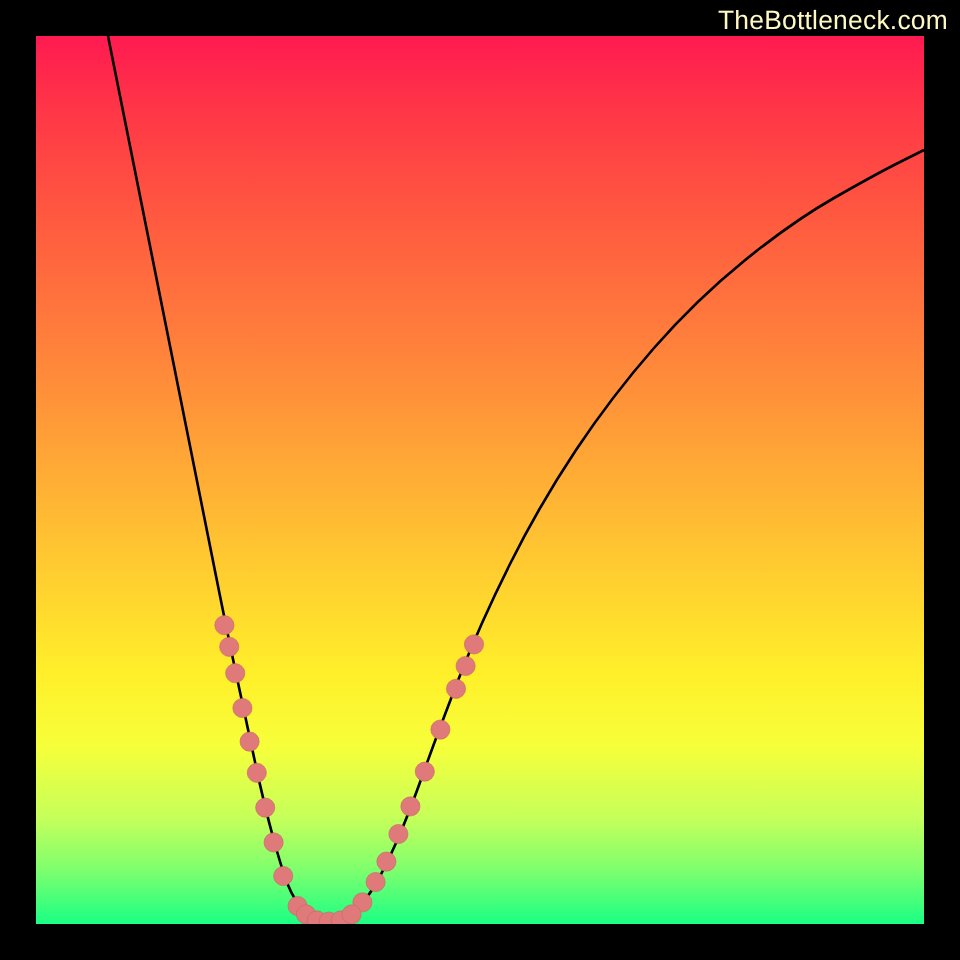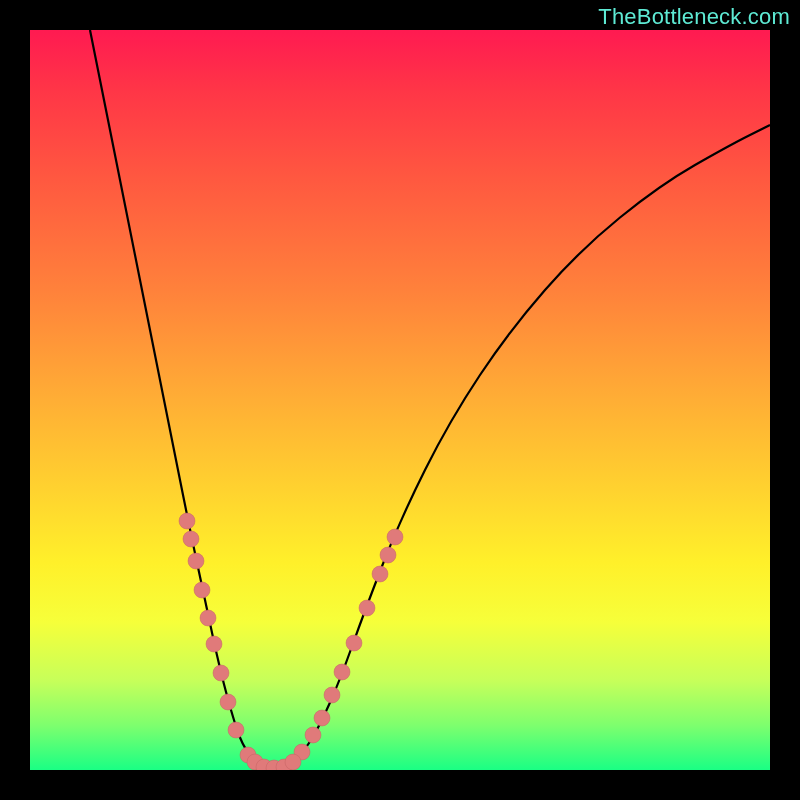--- a/index.html
+++ b/index.html
@@ -14,21 +14,21 @@
   .frame {
     position: relative;
     width: 800px;
     height: 800px;
     background: #000;
   }
   .watermark {
     position: absolute;
     top: 4px;
     right: 10px;
-    color: #5eead4;
+    color: #fef9c3;
     font-size: 22px;
     font-weight: 400;
     letter-spacing: 0.2px;
     z-index: 5;
   }
   .plot {
     position: absolute;
     left: 30px;
     top: 30px;
     width: 740px;

